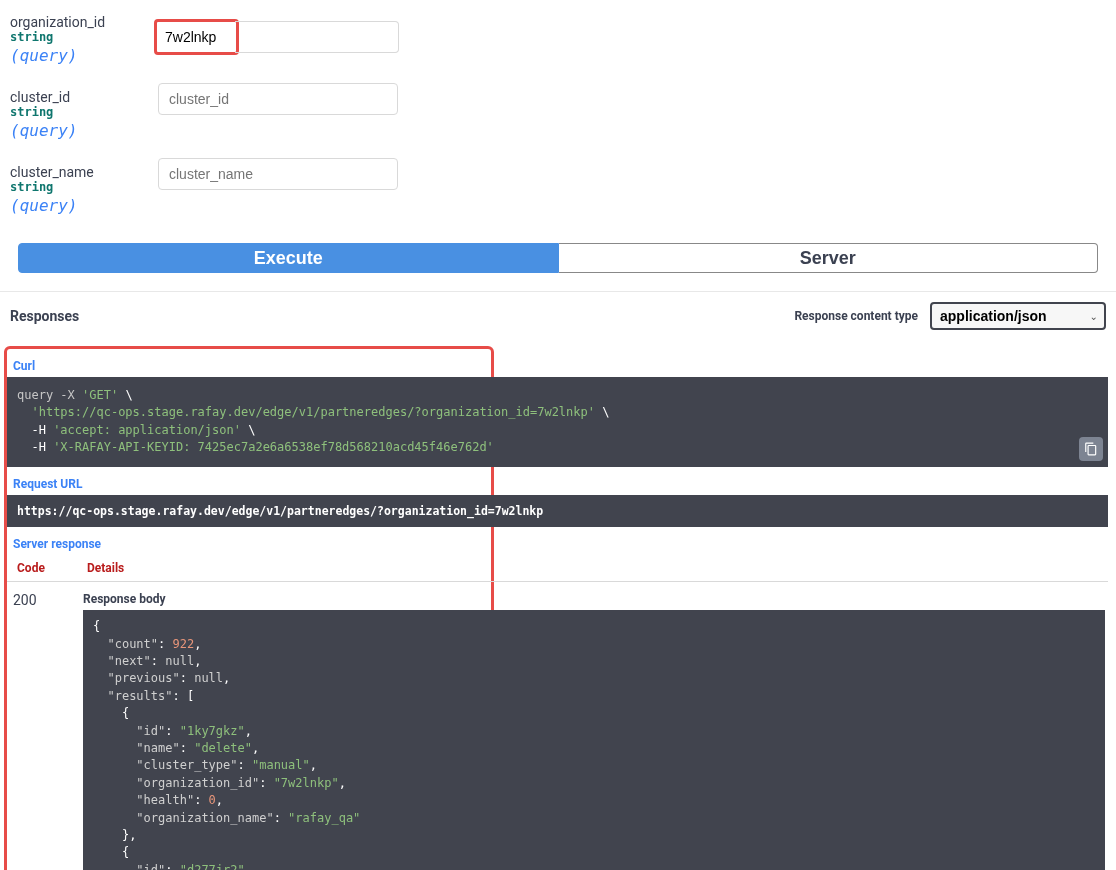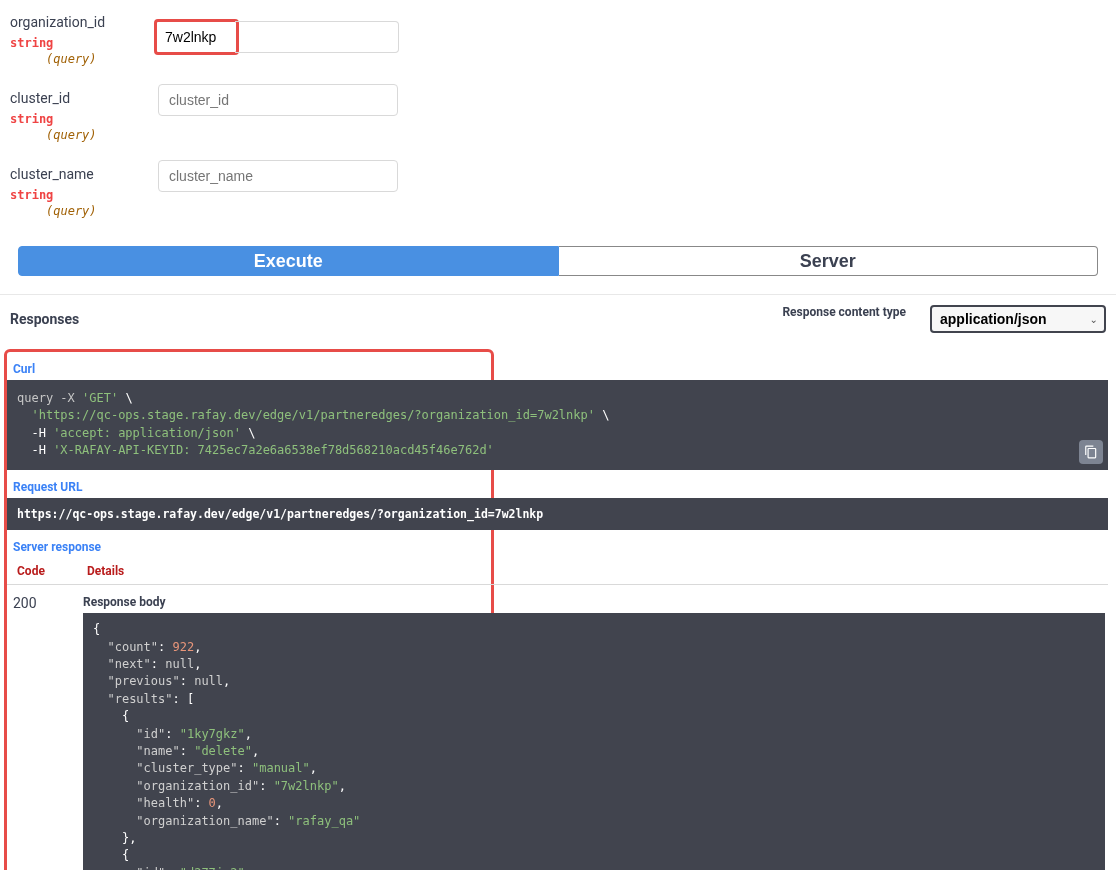--- a/index.html
+++ b/index.html
@@ -20,30 +20,29 @@
   }
   .param-name {
     font-size: 14px;
     font-weight: 400;
     color: #3b4151;
   }
   .param-type {
     font-family: ui-monospace, Menlo, Consolas, monospace;
     font-size: 12px;
     font-weight: 700;
-    color: #ef4444;
-    margin-top: 6px;
+    color: #0f766e;
+    margin-top: 0;
   }
   .param-in {
     font-family: ui-monospace, Menlo, Consolas, monospace;
-    font-size: 12px;
-    color: #a16207;
+    font-size: 16px;
+    color: #3b82f6;
     font-style: italic;
     margin-top: 2px;
-    margin-left: 36px;
   }
   .param-input {
     width: 240px;
     height: 32px;
     padding: 6px 10px;
     border: 1px solid #d9d9d9;
     border-radius: 4px;
     font-size: 14px;
     outline: none;
   }
@@ -108,21 +107,22 @@
     padding: 10px 10px 6px 10px;
     border-top: 1px solid #e8e8e8;
   }
   .responses-title {
     font-size: 14px;
     font-weight: 700;
     color: #3b4151;
   }
   .content-type-wrap {
     display: flex;
-    gap: 24px;
+    align-items: center;
+    gap: 12px;
   }
   .content-type-label {
     font-size: 12px;
     font-weight: 700;
     color: #3b4151;
   }
   .content-type-select {
     border: 2px solid #41444e;
     border-radius: 4px;
     padding: 4px 24px 4px 8px;

